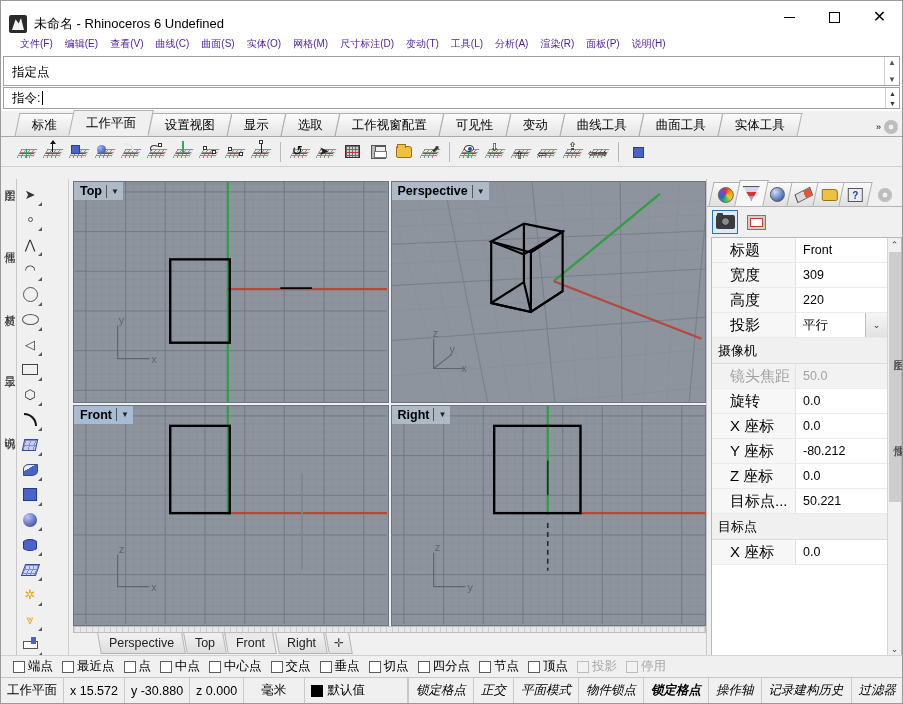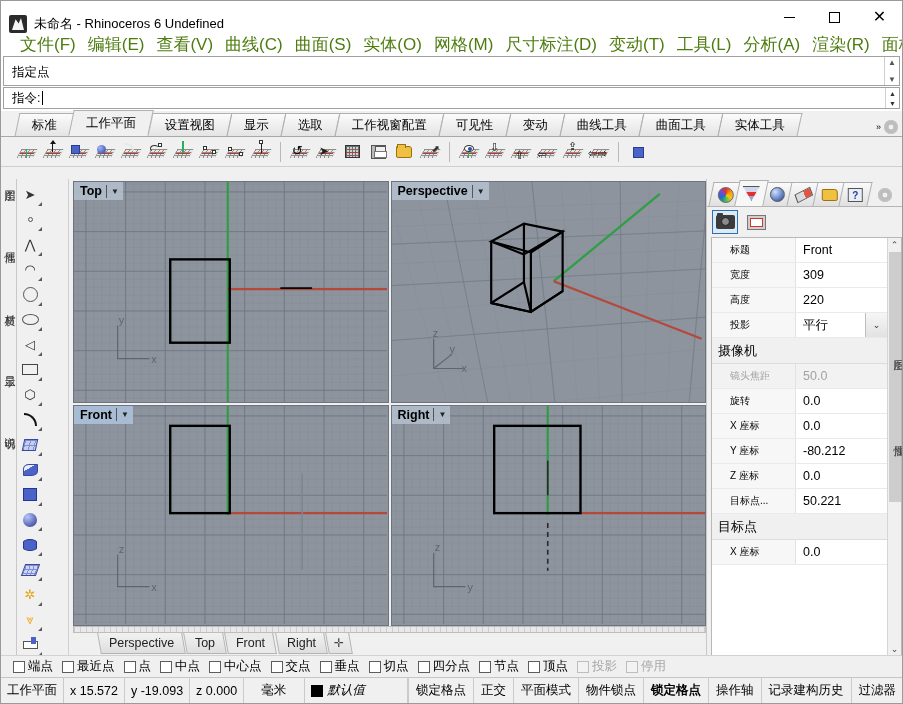--- a/index.html
+++ b/index.html
@@ -64,24 +64,24 @@
   
   .menubar {
     height: 23px;
     background: #ffffff;
     display: flex;
     align-items: center;
     padding-left: 13px;
     border-bottom: 1px solid #ffffff;
   }
   .menu-item {
-    font-size: 17px;
+    font-size: 10px;
     padding: 2px 6px;
     white-space: nowrap;
-    color: #4d7c0f;
+    color: #4c1d95;
   }
 
   
   .cmd-area {
     background: #ffffff;
     padding: 0 2px 2px 2px;
   }
   .cmd-history {
     height: 30px;
     border: 1px solid #a0a0a0;
@@ -429,21 +429,21 @@
     height: 25px;
     align-items: stretch;
     border-bottom: 1px solid #eaeaea;
   }
   .prop-key {
     width: 84px;
     background: #f7f7f7;
     border-right: 1px solid #e2e2e2;
     display: flex; align-items: center;
     padding-left: 18px;
-    font-size: 10px;
+    font-size: 15px;
     color: #000;
   }
   .prop-val {
     flex: 1;
     display: flex; align-items: center;
     padding-left: 7px;
     font-size: 12.5px;
     background: #fff;
     position: relative;
   }
@@ -522,23 +522,23 @@
   }
   .sb-cell {
     display: flex; align-items: center; justify-content: center;
     border-right: 1px solid #cacaca;
     padding: 0 6px;
     white-space: nowrap;
   }
   .sb-cell.cplane { width: 78px; justify-content: flex-start; padding-left: 6px; }
   .sb-cell.coord { width: 88px; }
   .sb-cell.units { width: 106px; }
-  .sb-cell.layer { width: 190px; justify-content: flex-start; gap: 5px; font-style: italic; }
+  .sb-cell.layer { width: 190px; justify-content: flex-start; gap: 5px; }
   .sb-swatch { width: 12px; height: 12px; background: #000; border: 1px solid #000; }
-  .sb-cell.mode { padding: 0 7px; }
+  .sb-cell.mode { padding: 0 7px; font-style: italic; }
   .sb-cell.bold { font-weight: bold; }
   .sb-grow { flex: 1; border-right: 1px solid #cacaca; }
 
   .tiny { font-size: 9px; }
 </style>
 </head>
 <body>
 
 <div id="app">
 
@@ -1225,21 +1225,21 @@
       </label>
     <label class="osnap dim">
         <span class="box"></span>
         <span>停用</span>
       </label>
   </div>
 
   <div class="statusbar">
     <div class="sb-cell cplane">工作平面</div>
     <div class="sb-cell coord">x 15.572</div>
-    <div class="sb-cell coord">y -19.093</div>
+    <div class="sb-cell coord">y -30.880</div>
     <div class="sb-cell coord">z 0.000</div>
     <div class="sb-cell units">毫米</div>
     <div class="sb-cell layer">
       <span class="sb-swatch"></span>
       <span>默认值</span>
     </div>
     <div class="sb-grow"></div>
     <div class="sb-cell mode">锁定格点</div>
     <div class="sb-cell mode">正交</div>
     <div class="sb-cell mode">平面模式</div>

